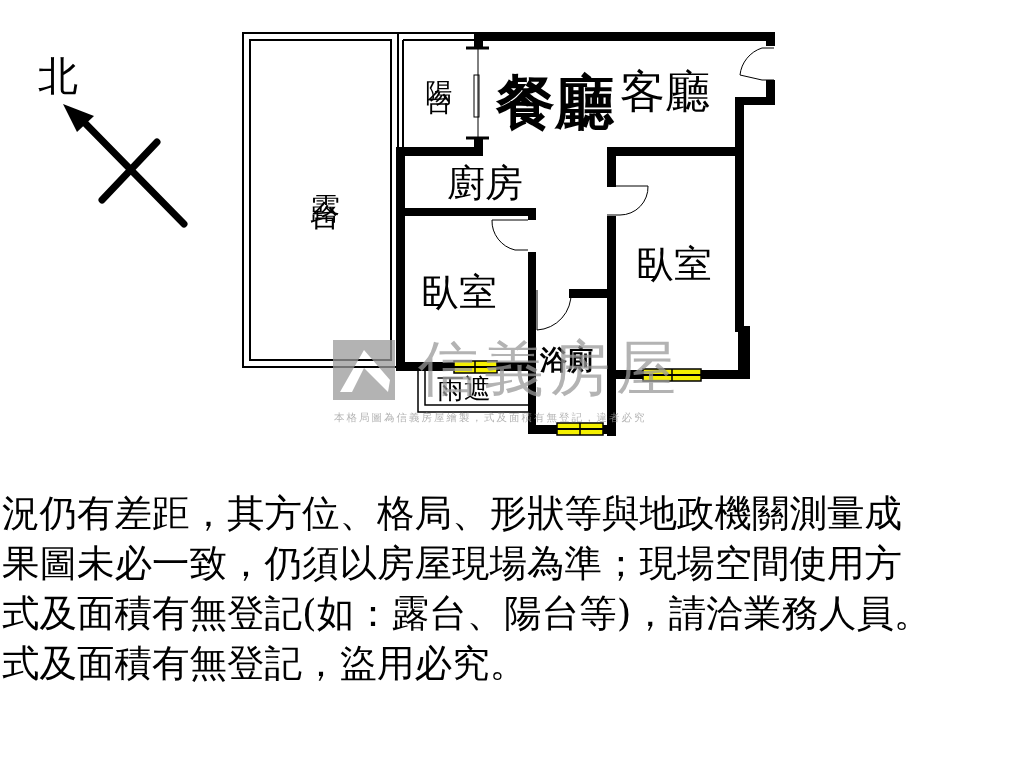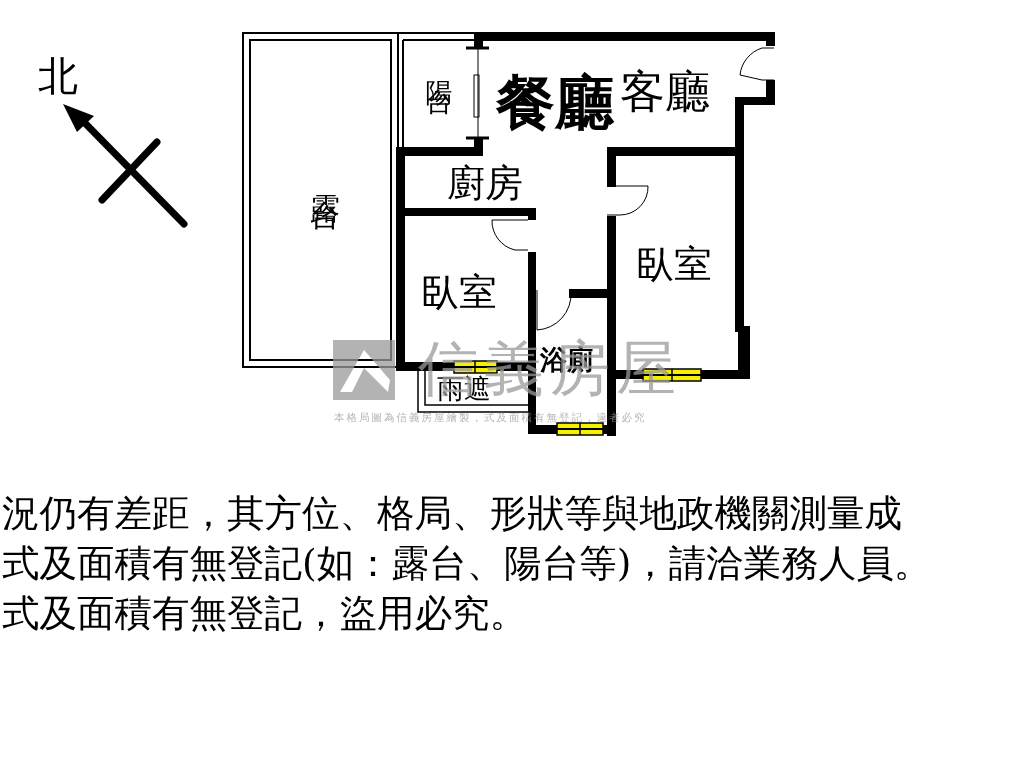--- a/index.html
+++ b/index.html
@@ -116,15 +116,16 @@
 <div class="lbl" style="left:421px; top:273px; font-size:38px;">臥室</div>
 <div class="lbl" style="left:636px; top:245px; font-size:38px;">臥室</div>
 <div class="lbl" style="left:540px; top:346px; font-size:27px;font-weight:bold;">浴廁</div>
 <div class="lbl" style="left:437px; top:375px; font-size:27px;">雨遮</div>
 
 <div class="wm" style="left:418px; top:338px; font-size:60px; letter-spacing:6px;">信義房屋</div>
 <div class="wm" style="left:334px; top:412px; font-size:10.5px; letter-spacing:2px;">本格局圖為信義房屋繪製，式及面積有無登記，違者必究</div>
 
 <div id="disclaimer">
   <div>況仍有差距，其方位、格局、形狀等與地政機關測量成</div>
+  <div>果圖未必一致，仍須以房屋現場為準；現場空間使用方</div>
   <div>式及面積有無登記(如：露台、陽台等)，請洽業務人員。</div>
   <div>式及面積有無登記，盜用必究。</div>
 </div>
 
 </body></html>

